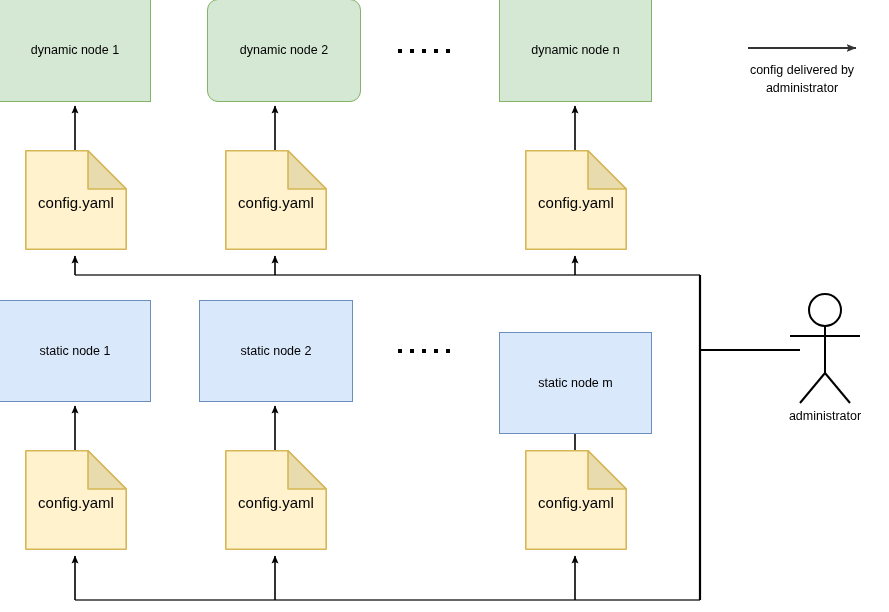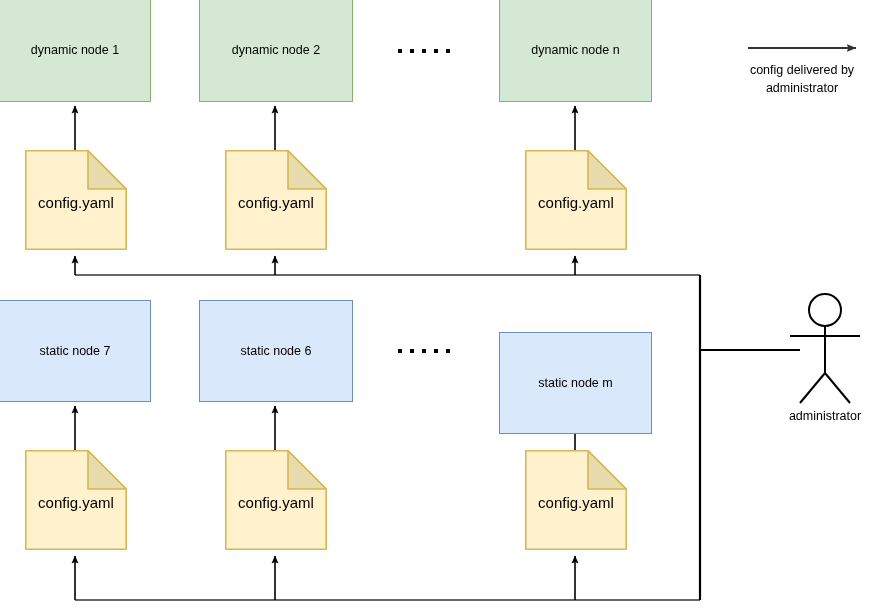--- a/index.html
+++ b/index.html
@@ -134,21 +134,21 @@
       <line x1="825" y1="373" x2="800" y2="403" stroke="#000000" stroke-width="2"></line>
       <line x1="825" y1="373" x2="850" y2="403" stroke="#000000" stroke-width="2"></line>
     </g>
 
     <line x1="748" y1="48" x2="856" y2="48" stroke="#333333" stroke-width="1.8" marker-end="url(#arrowhead-legend)"></line>
   </svg>
 
   <div class="node node-dynamic" style="left:-1px; top:-1px; width:152px; height:103px;">
     <span>dynamic node 1</span>
   </div>
-  <div class="node node-dynamic" style="left:199px; top:-1px; width:154px; height:103px;">
+  <div class="node node-dynamic" style="left:207px; top:-1px; width:154px; height:103px;border-radius:11px;">
     <span>dynamic node 2</span>
   </div>
   <div class="node node-dynamic" style="left:499px; top:-1px; width:153px; height:103px;text-align:right;">
     <span>dynamic node n</span>
   </div>
 
   <div class="dots" style="left:398px; top:49px;">
     <span></span>
     <span></span>
     <span></span>
@@ -174,24 +174,24 @@
 
   <div class="note" style="left:525px; top:150px;">
     <svg class="note-shape" viewBox="0 0 102 100" xmlns="http://www.w3.org/2000/svg">
       <path d="M0.8,0.8 L63,0.8 L101.2,39 L101.2,99.2 L0.8,99.2 Z" fill="#fff2cc" stroke="#d6b656" stroke-width="1.6" stroke-linejoin="round"></path>
       <path d="M63,0.8 L101.2,39 L63,39 Z" fill="#e8dcae" stroke="#d6b656" stroke-width="1.6" stroke-linejoin="round"></path>
     </svg>
     <div class="note-label">config.yaml</div>
   </div>
 
   <div class="node node-static" style="left:-1px; top:300px; width:152px; height:102px;">
-    <span>static node 7</span>
+    <span>static node 1</span>
   </div>
   <div class="node node-static" style="left:199px; top:300px; width:154px; height:102px;">
-    <span>static node 6</span>
+    <span>static node 2</span>
   </div>
   <div class="node node-static" style="left:499px; top:300px; width:153px; height:102px;margin-top:32px;">
     <span>static node m</span>
   </div>
 
   <div class="dots" style="left:398px; top:349px;">
     <span></span>
     <span></span>
     <span></span>
     <span></span>

